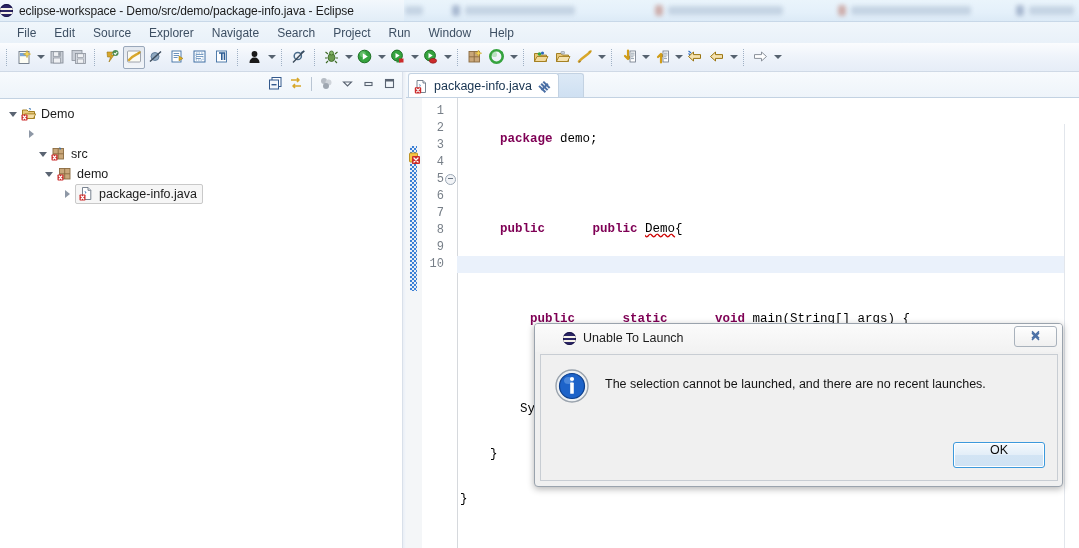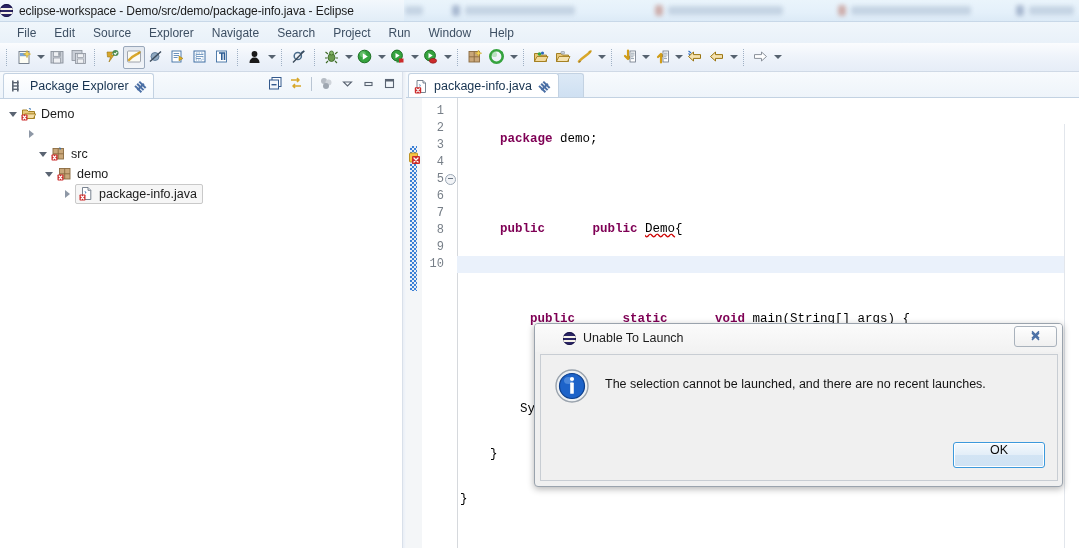--- a/index.html
+++ b/index.html
@@ -548,32 +548,20 @@
           <path d="M8.5 3 l5 4.5 l-5 4.5 v-2.6 h-7 v-3.8 h7 z" fill="#ffffff" stroke="#8a919b" stroke-width="1"></path>
         </svg>
       </div>
       <div class="tb-arrow">
         <i></i>
       </div>
     </div>
 
   <div class="left-pane">
     <div class="view-tabbar">
-      <div class="view-tab">
-
-        <svg class="ico" width="14" height="14" viewBox="0 0 14 14">
-          <rect x="2" y="1.5" width="1.6" height="11" fill="#5a6472"></rect>
-          <rect x="7" y="1.5" width="1.6" height="11" fill="#5a6472"></rect>
-          <rect x="2" y="3" width="6.6" height="1.4" fill="#5a6472"></rect>
-          <rect x="2" y="6.3" width="6.6" height="1.4" fill="#5a6472"></rect>
-          <rect x="2" y="9.6" width="6.6" height="1.4" fill="#5a6472"></rect>
-        </svg>
-        <span class="vt-label">Package Explorer</span>
-        <span class="close-x dbl"></span>
-      </div>
       <div class="view-tools">
 
         <div class="vtool">
           <svg class="ico" width="15" height="15" viewBox="0 0 15 15">
             <rect x="4" y="1.5" width="9" height="9" fill="#fff" stroke="#33598c" stroke-width="1"></rect>
             <rect x="1.5" y="4" width="9" height="9" fill="#f4f7fb" stroke="#33598c" stroke-width="1"></rect>
             <rect x="3.5" y="8" width="5" height="1.4" fill="#33598c"></rect>
           </svg>
         </div>
 

